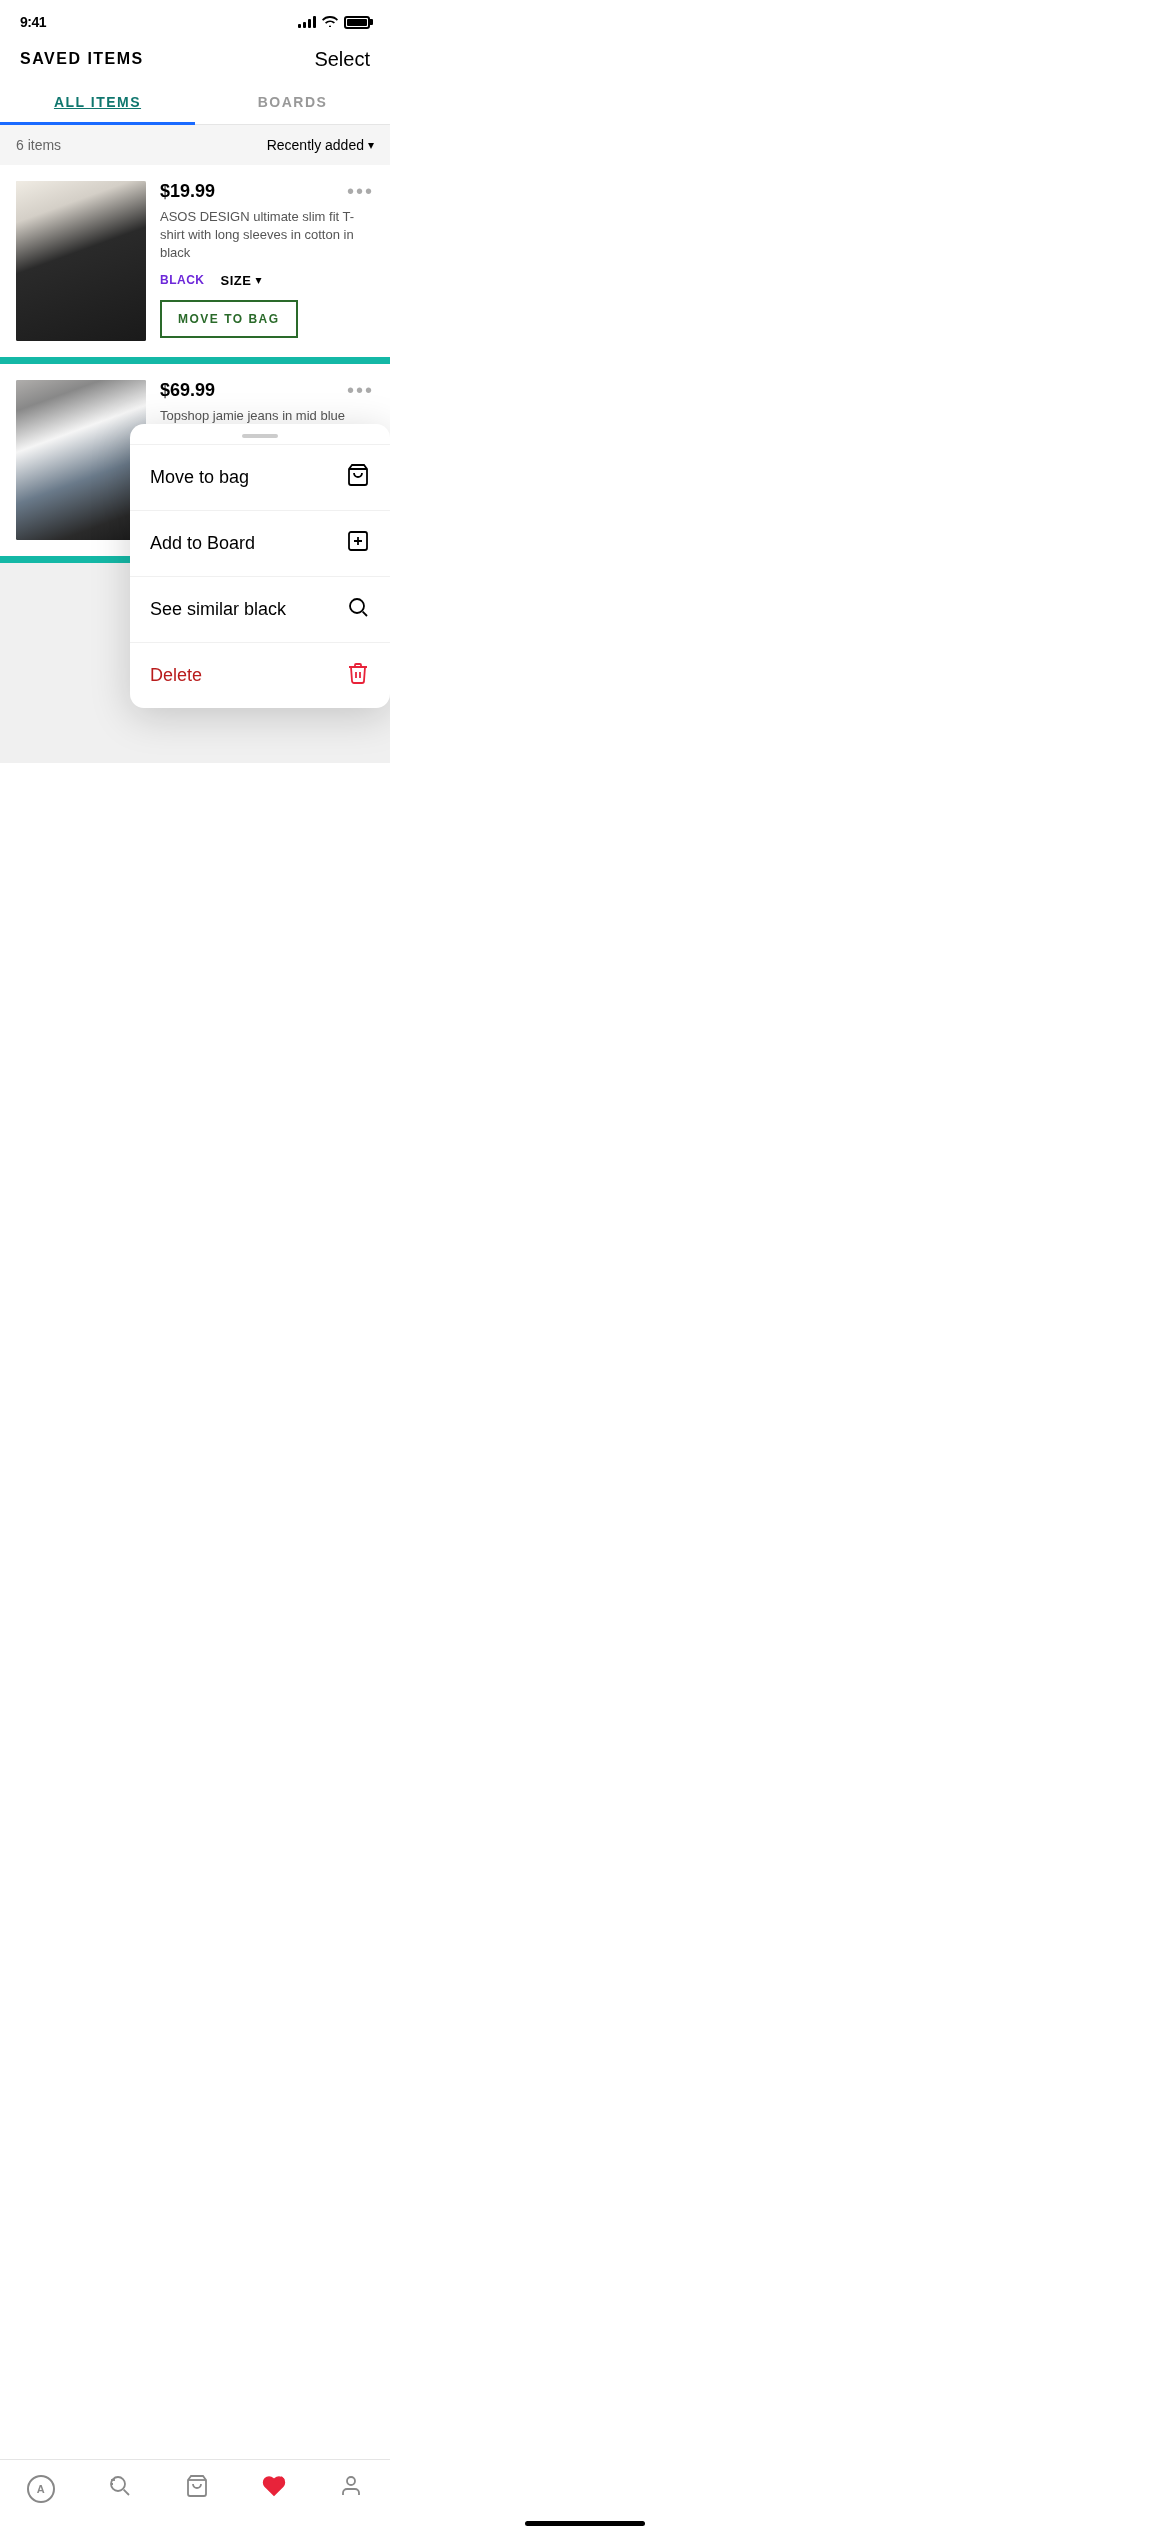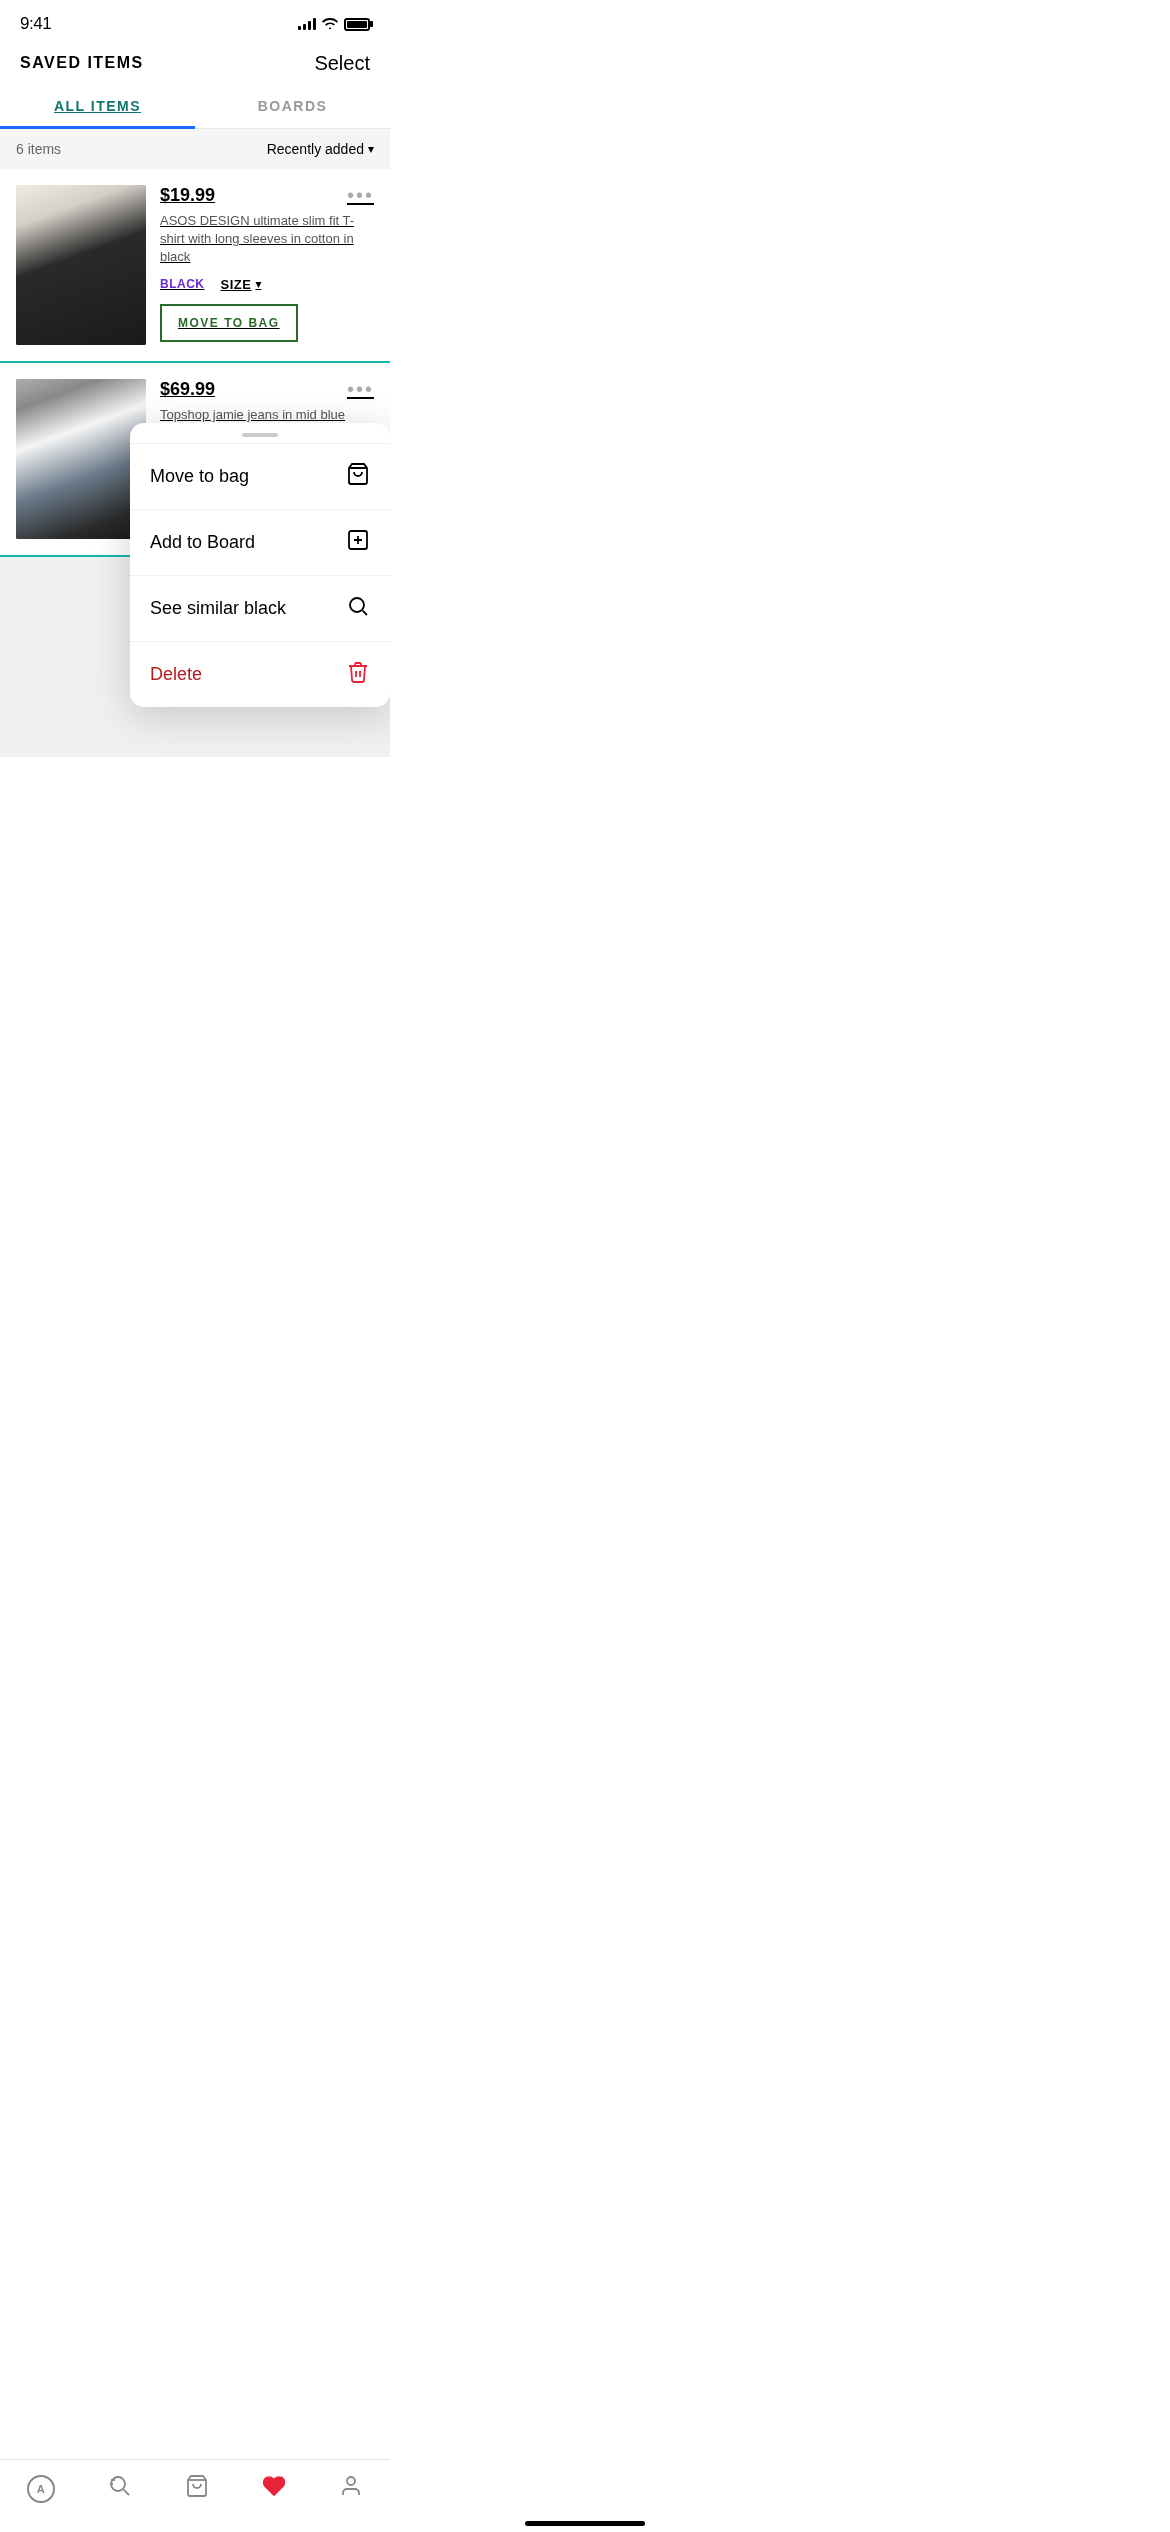--- a/index.html
+++ b/index.html
@@ -15,22 +15,22 @@
 
     
     .status-bar {
       display: flex;
       justify-content: space-between;
       align-items: center;
       padding: 14px 20px 8px 20px;
       background: #fff;
     }
     .status-time {
-      font-size: 17px;
-      font-weight: 400;
+      font-size: 14px;
+      font-weight: 700;
       color: #000;
       letter-spacing: -0.5px;
     }
     .status-icons {
       display: flex;
       align-items: center;
       gap: 6px;
     }
     .signal-bars {
       display: flex;
@@ -160,23 +160,22 @@
     }
 
     
     .product-list {
       background: #fff;
     }
     .product-item {
       display: flex;
       padding: 16px;
       gap: 14px;
-      border-bottom: 2px solid #14b8a6;
-      position: relative;
-      text-decoration: underline;
+      border-bottom: 7px solid #14b8a6;
+      position: relative;
     }
     .product-image {
       width: 130px;
       height: 160px;
       flex-shrink: 0;
       background: #d0cfc9;
       border-radius: 2px;
       overflow: hidden;
       position: relative;
     }

